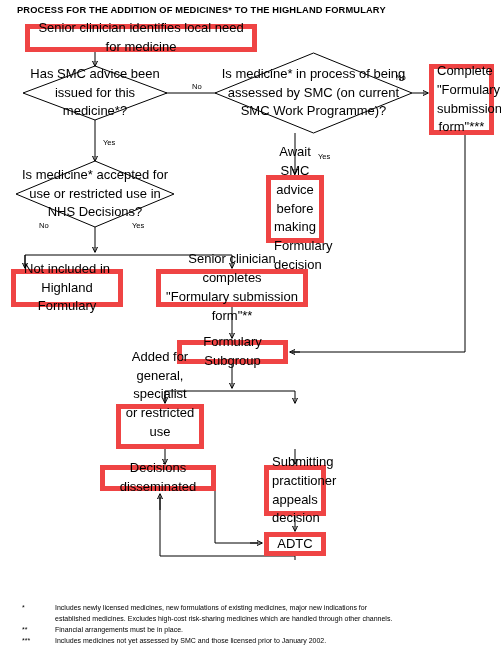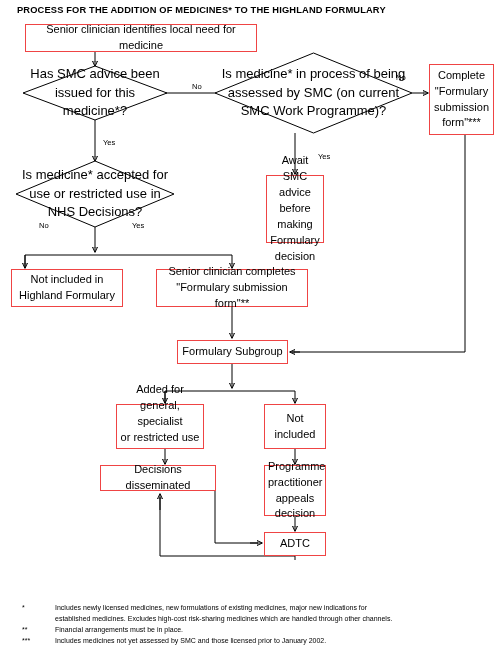--- a/index.html
+++ b/index.html
@@ -28,27 +28,27 @@
     width: 470px;
     font-size: 9.3px;
     font-weight: bold;
     letter-spacing: 0.15px;
     white-space: nowrap;
   }
 
   
   .node {
     position: absolute;
-    border: 1px solid #ef4444;
+    border: 5px solid #ef4444;
     background: #fff;
     display: flex;
     align-items: center;
     justify-content: center;
     text-align: center;
-    font-size: 11px;
+    font-size: 13px;
     line-height: 1.45;
     padding: 2px 3px;
   }
   .node span { display: block; width: 100%; }
 
   
   .diamond {
     position: absolute;
   }
   .diamond svg {
@@ -253,36 +253,30 @@
   </div>
 
   <div class="node" style="left:116px; top:404px; width:88px; height:45px;align-items:flex-end;">
     <span>
       <span>Added for</span>
       <span>general, specialist</span>
       <span>or restricted use</span>
     </span>
   </div>
 
-  <div class="node" style="left:264px; top:404px; width:62px; height:45px;">
-    <span>
-      <span>Not</span>
-      <span>included</span>
-    </span>
-  </div>
 
   <div class="node" style="left:100px; top:465px; width:116px; height:26px;">
     <span>
       <span>Decisions disseminated</span>
     </span>
   </div>
 
   <div class="node" style="left:264px; top:465px; width:62px; height:51px;">
     <span>
-      <span>Programme</span>
+      <span>Submitting</span>
       <span>practitioner</span>
       <span>appeals</span>
       <span>decision</span>
     </span>
   </div>
 
   <div class="node" style="left:264px; top:532px; width:62px; height:24px;">
     <span>
       <span>ADTC</span>
     </span>

